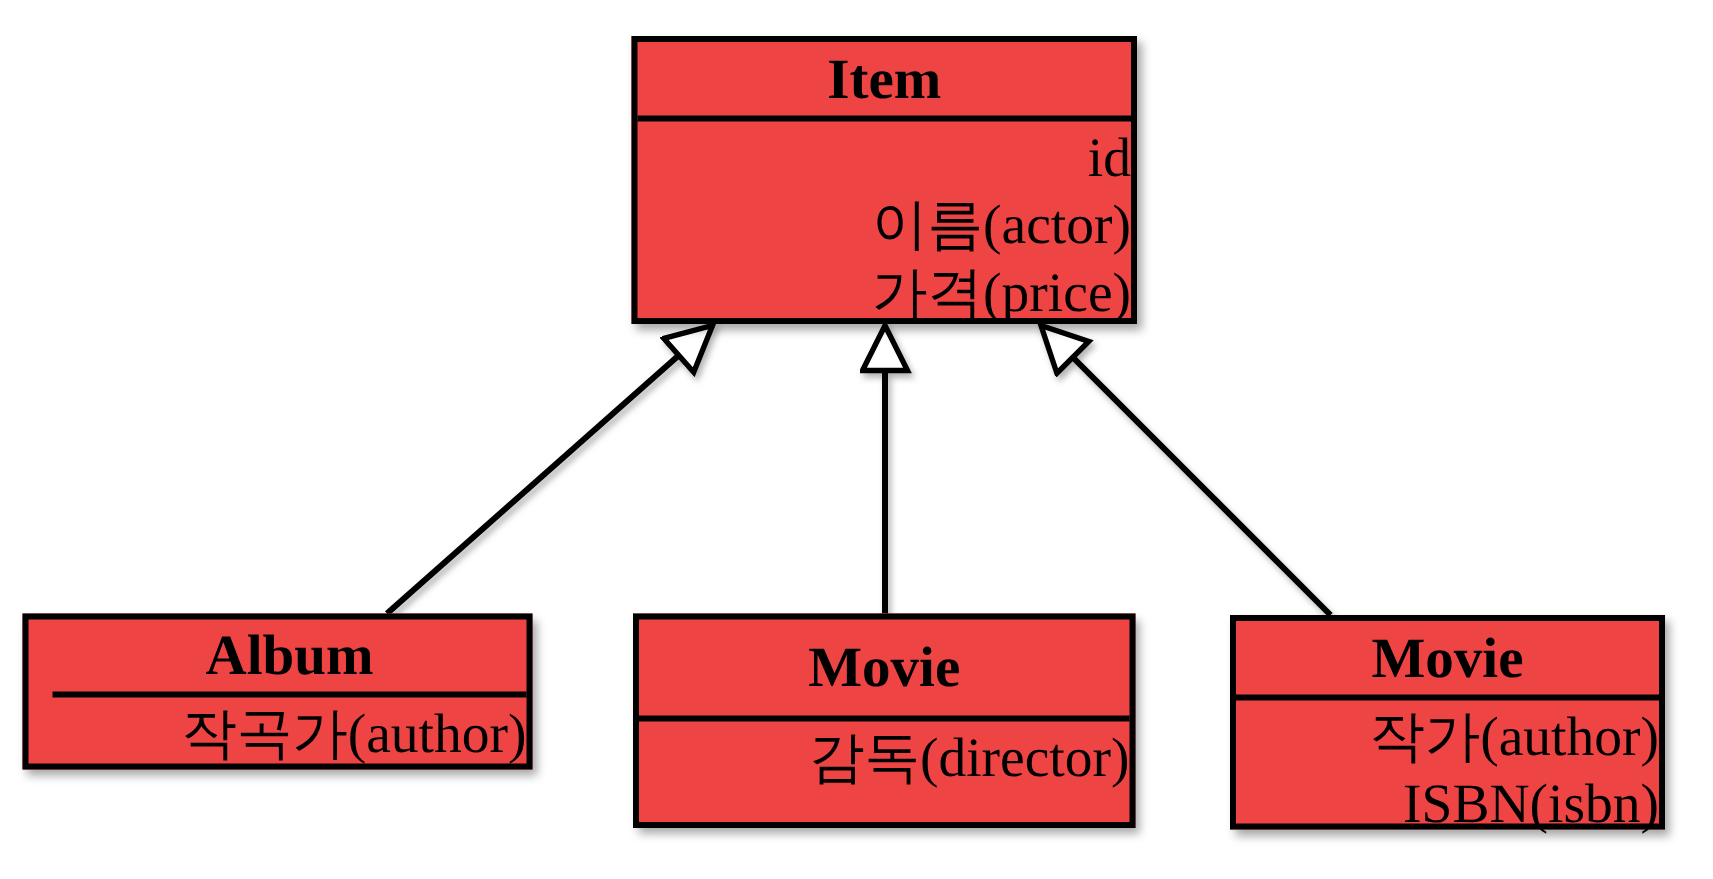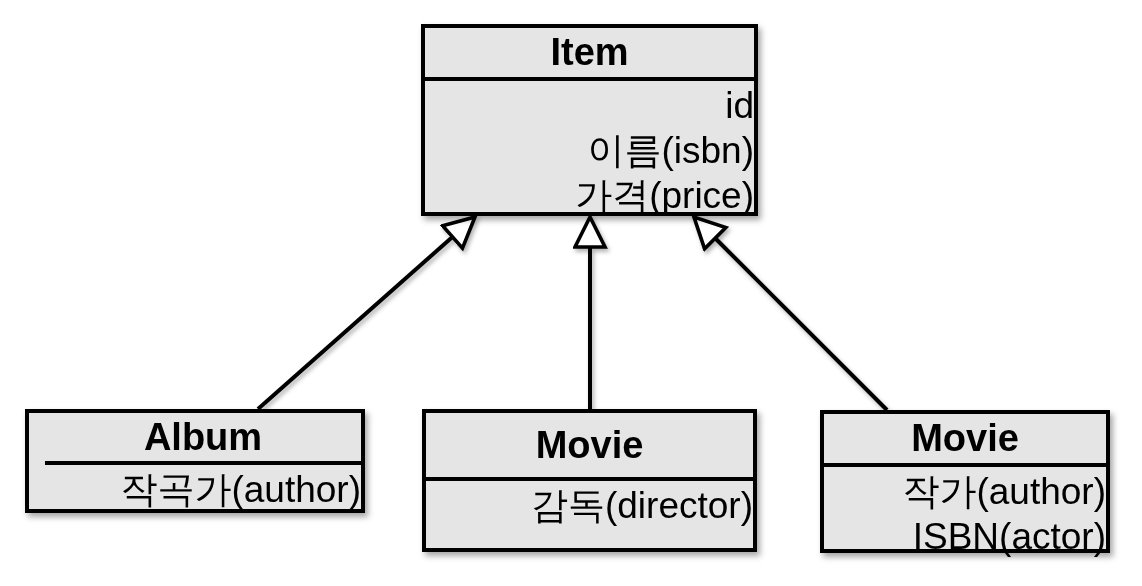--- a/index.html
+++ b/index.html
@@ -24,23 +24,24 @@
   }
   .arrow-layer path.edge {
     stroke: #000000;
     stroke-width: 4;
     fill: none;
     filter: drop-shadow(2px 3px 2px rgba(0,0,0,0.30));
   }
   .class-box {
     position: absolute;
     box-sizing: border-box;
-    background: #e5e5e5;
+    background: #ef4444;
     border: 4px solid #000000;
     box-shadow: 3px 4px 6px rgba(0,0,0,0.35);
+    font-family: Liberation Serif, serif;
   }
   .class-title {
     box-sizing: border-box;
     border-bottom: 4px solid #000000;
     font-weight: bold;
     font-size: 38px;
     text-align: center;
     color: #000000;
     display: flex;
     align-items: center;
@@ -51,21 +52,21 @@
     padding: 2px 0 0 10px;
     font-size: 37px;
     line-height: 45px;
     color: #000000;
     white-space: nowrap;
     text-align: right;
   }
   
   .box-item  { left: 421px; top: 24px;  width: 337px; height: 192px; }
   .box-item  .class-title { height: 53px; }
-  .box-album { left: 25px;  top: 409px; width: 340px; height: 104px; padding-left: 16px; }
+  .box-album { left: 15px;  top: 409px; width: 340px; height: 104px; padding-left: 16px; }
   .box-album .class-title { height: 52px; }
   .box-movie { left: 422px; top: 409px; width: 335px; height: 143px; }
   .box-movie .class-title { height: 68px; }
   .box-book  { left: 820px; top: 410px; width: 290px; height: 143px; }
   .box-book  .class-title { height: 53px; }
 </style>
 </head>
 <body>
 
 <div class="diagram">
@@ -78,21 +79,21 @@
     </defs>
     <path class="edge" d="M258,409 L475,217" marker-end="url(#hollow-triangle)"></path>
     <path class="edge" d="M590,409 L590,217" marker-end="url(#hollow-triangle)"></path>
     <path class="edge" d="M887,410 L694,217" marker-end="url(#hollow-triangle)"></path>
   </svg>
 
   <div class="class-box box-item">
     <div class="class-title">Item</div>
     <div class="class-attrs">
       <div>id</div>
-      <div>이름(isbn)</div>
+      <div>이름(actor)</div>
       <div>가격(price)</div>
     </div>
   </div>
 
   <div class="class-box box-album">
     <div class="class-title">Album</div>
     <div class="class-attrs">
       <div>작곡가(author)</div>
     </div>
   </div>
@@ -101,17 +102,17 @@
     <div class="class-title">Movie</div>
     <div class="class-attrs">
       <div>감독(director)</div>
     </div>
   </div>
 
   <div class="class-box box-book">
     <div class="class-title">Movie</div>
     <div class="class-attrs">
       <div>작가(author)</div>
-      <div>ISBN(actor)</div>
+      <div>ISBN(isbn)</div>
     </div>
   </div>
 
 </div>
 
 </body></html>

